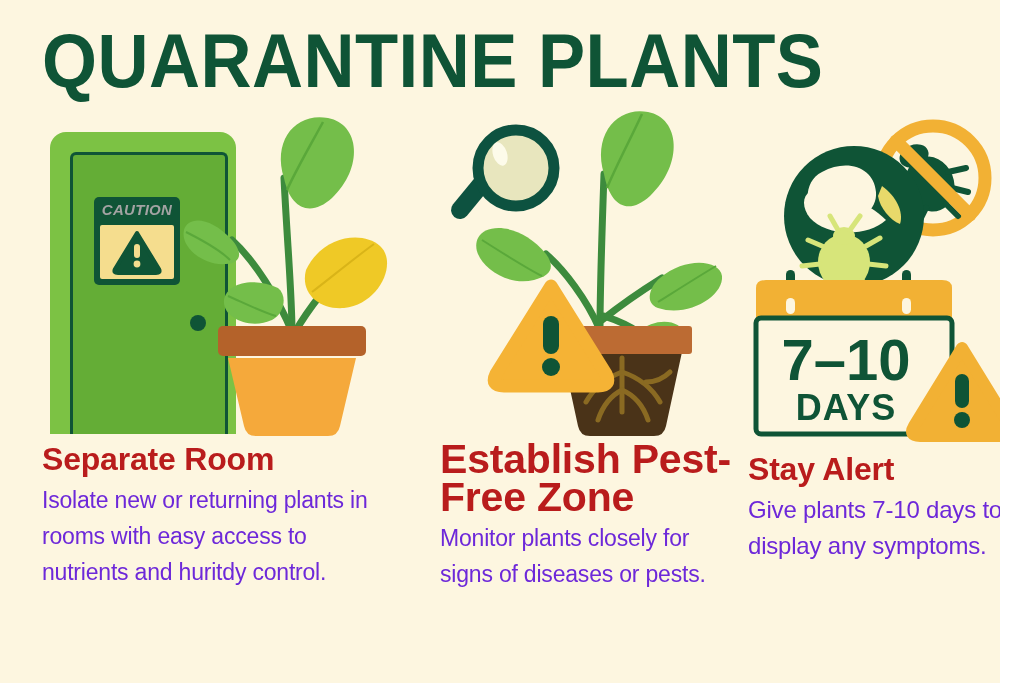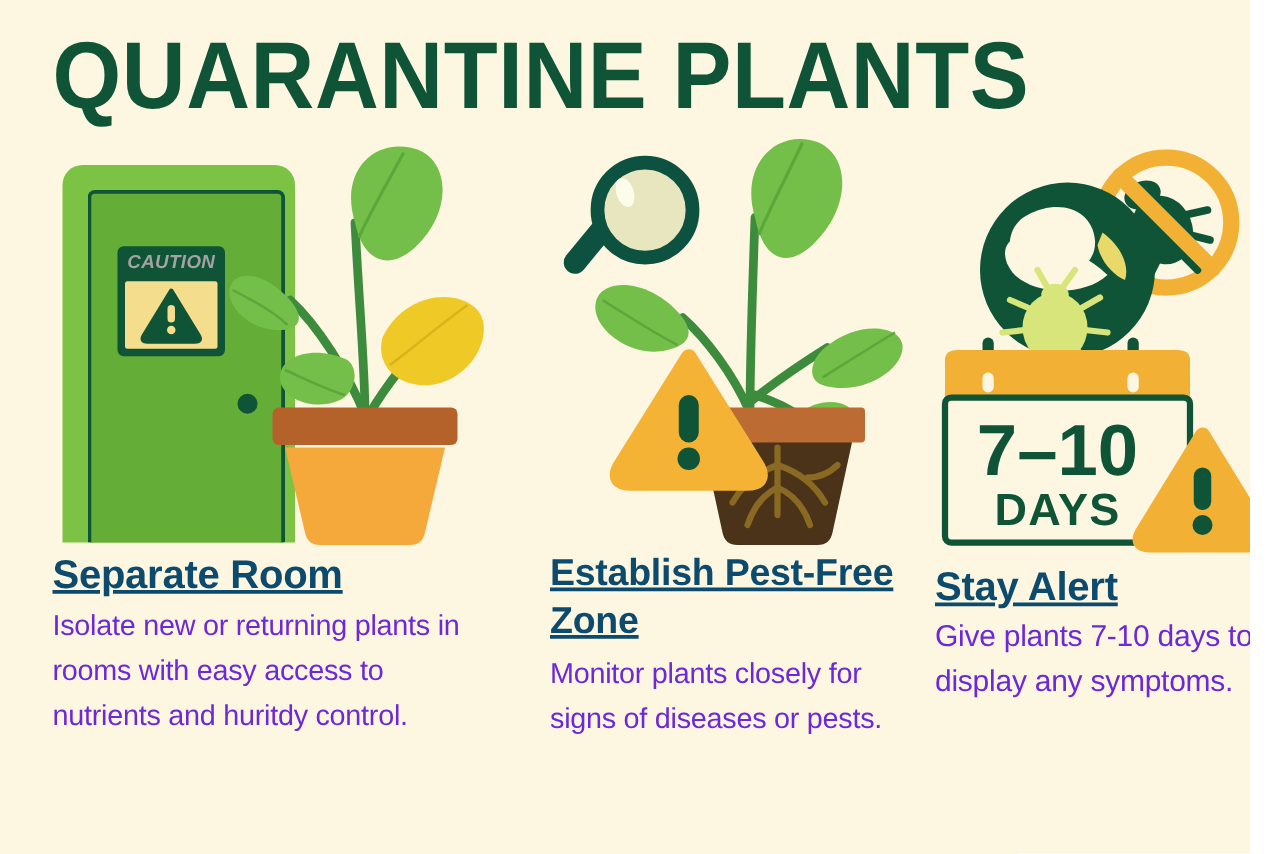--- a/index.html
+++ b/index.html
@@ -46,26 +46,25 @@
     height: 320px;
     width: 100%;
   }
   #col-3 .art { height: 330px; text-align: right; }
 
   .col-heading {
     font-family: "Liberation Sans", sans-serif;
     font-weight: 700;
     font-size: 32px;
     line-height: 38px;
-    color: #0c4a6e;
+    color: #b91c1c;
     margin: 0 0 4px 0;
     letter-spacing: -0.2px;
-    text-decoration: underline;
-  }
-  #col-2 .col-heading { font-size: 30px; }
+  }
+  #col-2 .col-heading { font-size: 41px; }
   .col-body {
     font-family: "Liberation Sans", sans-serif;
     font-weight: 400;
     font-size: 23px;
     line-height: 36px;
     color: #6d28d9;
     margin: 0;
     letter-spacing: -0.2px;
   }
   #col-3 .col-body { font-size: 24px; }

